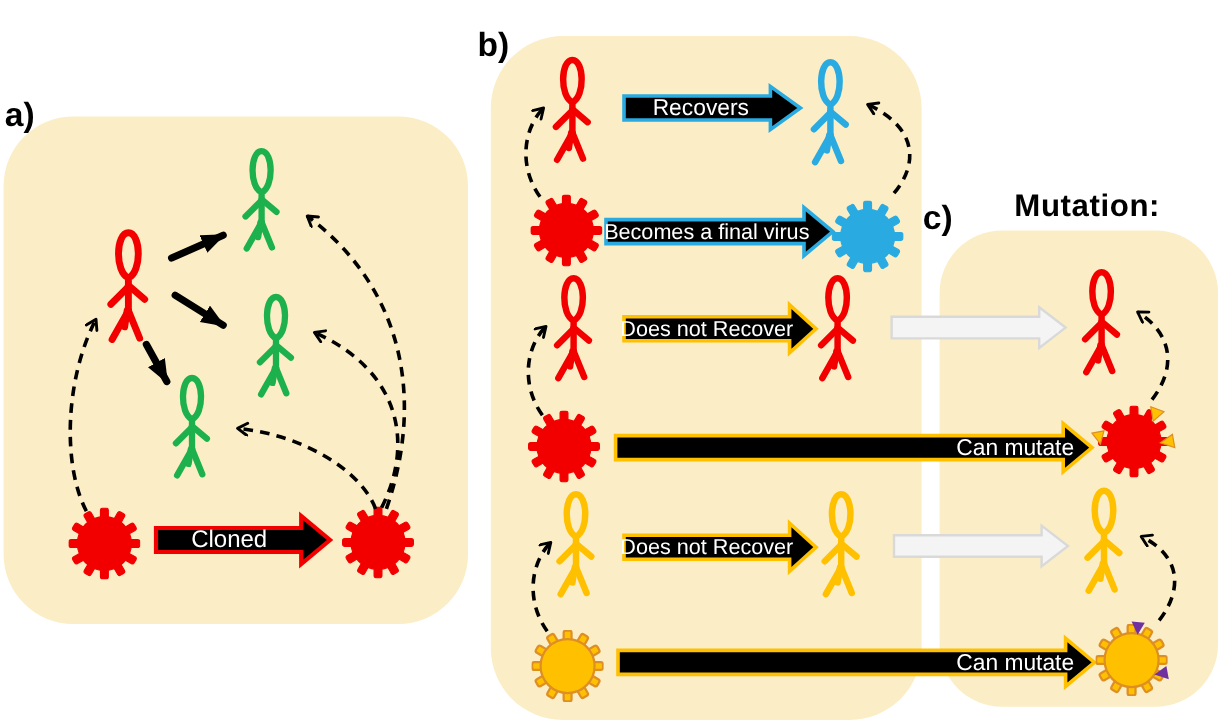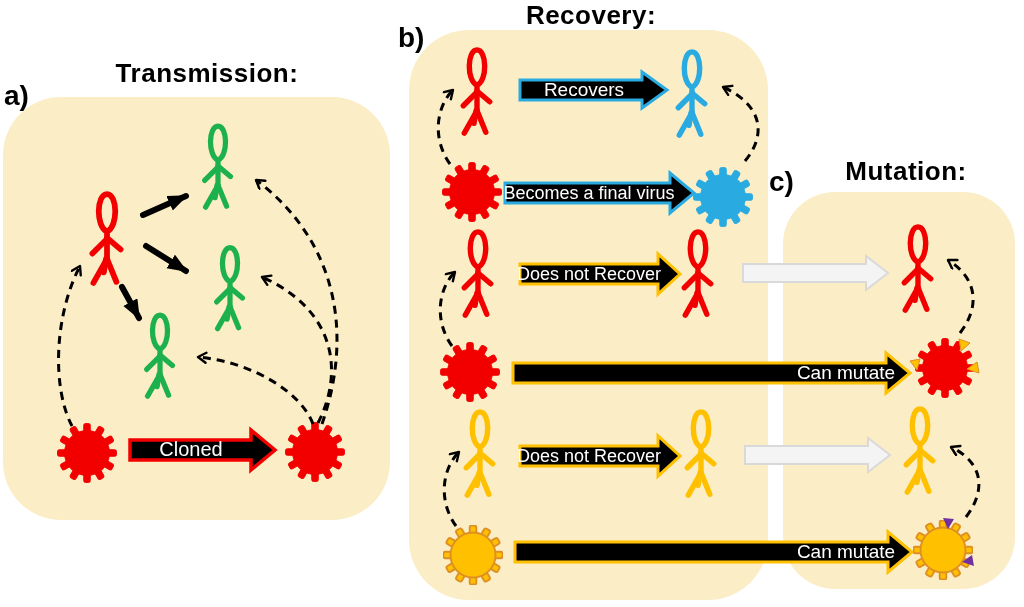--- a/index.html
+++ b/index.html
@@ -27,22 +27,20 @@
 </style>
 </head>
 <body>
 
 <div class="canvas">
 
   <div class="panel panel-a"></div>
   <div class="panel panel-b"></div>
   <div class="panel panel-c"></div>
 
-  <div class="panel-title title-a">Transmission:</div>
-  <div class="panel-title title-b">Recovery:</div>
   <div class="panel-title title-c">Mutation:</div>
   <div class="corner-label label-a">a)</div>
   <div class="corner-label label-b">b)</div>
   <div class="corner-label label-c">c)</div>
 
   <svg class="art" viewBox="0 0 1024 607">
     <defs>
 
       <symbol id="person" viewBox="0 0 44 96">
         <g fill="none" stroke="currentColor" stroke-width="5.5" stroke-linecap="round" stroke-linejoin="round">

